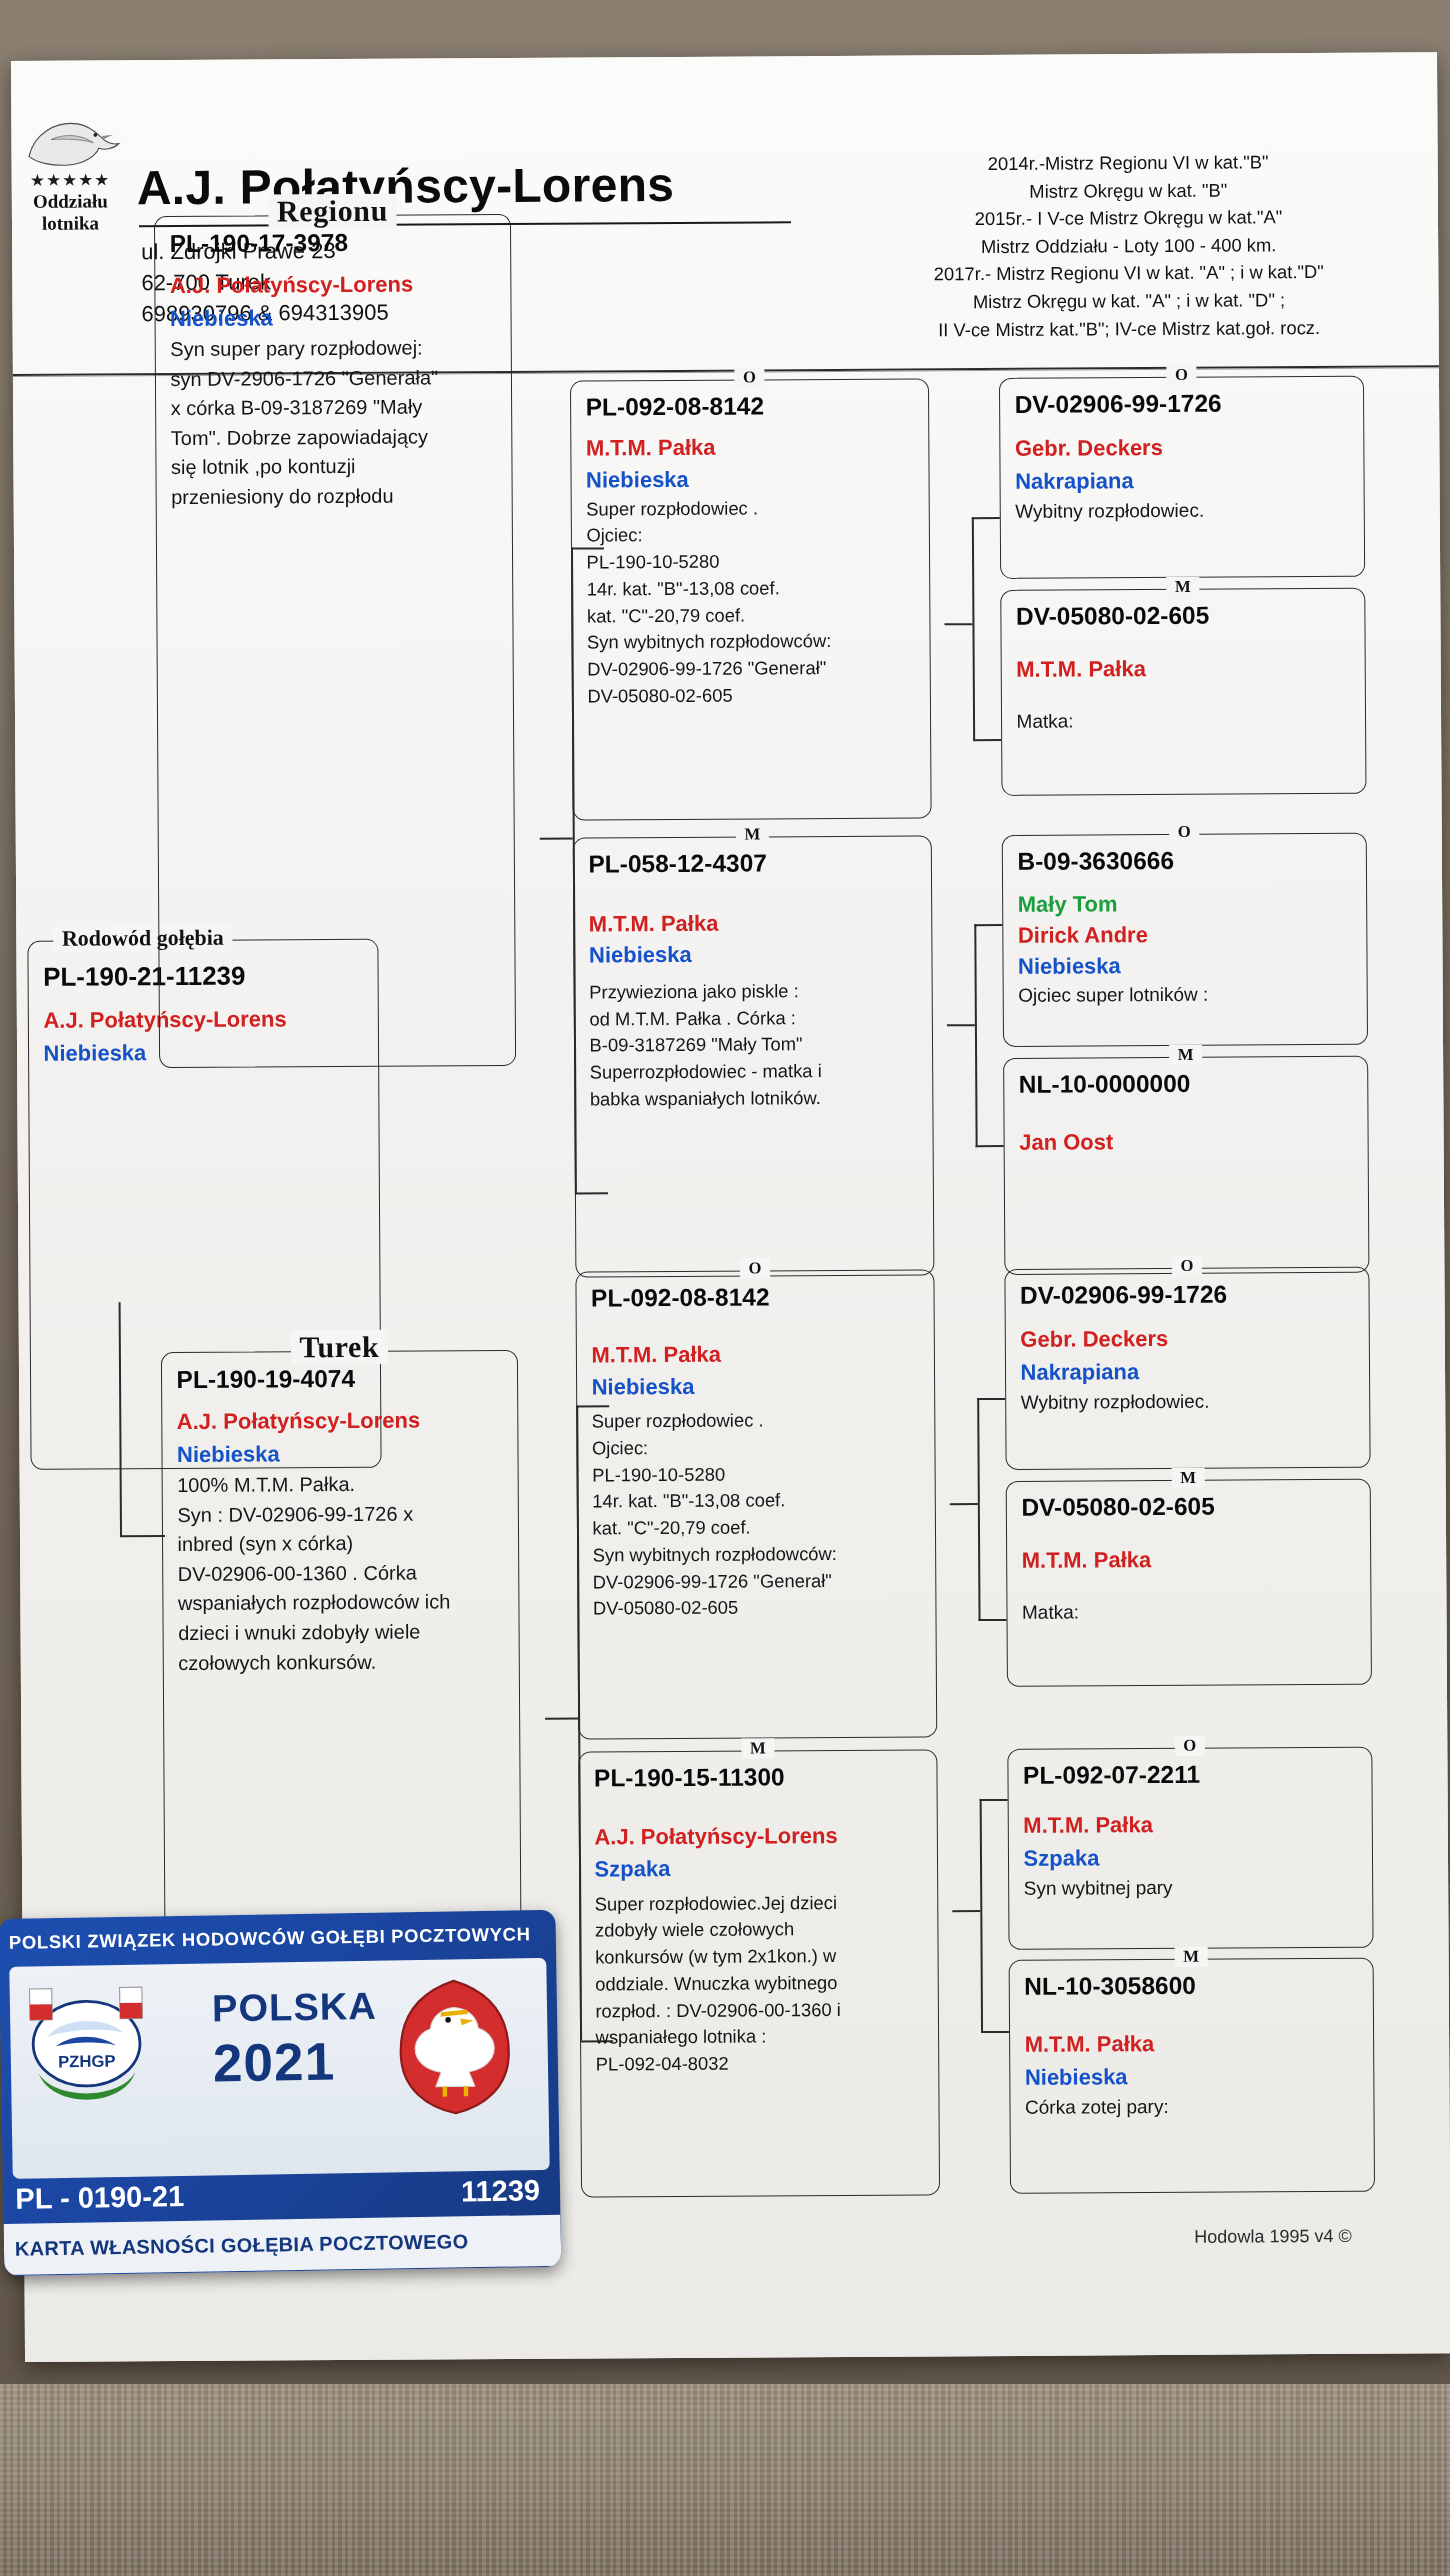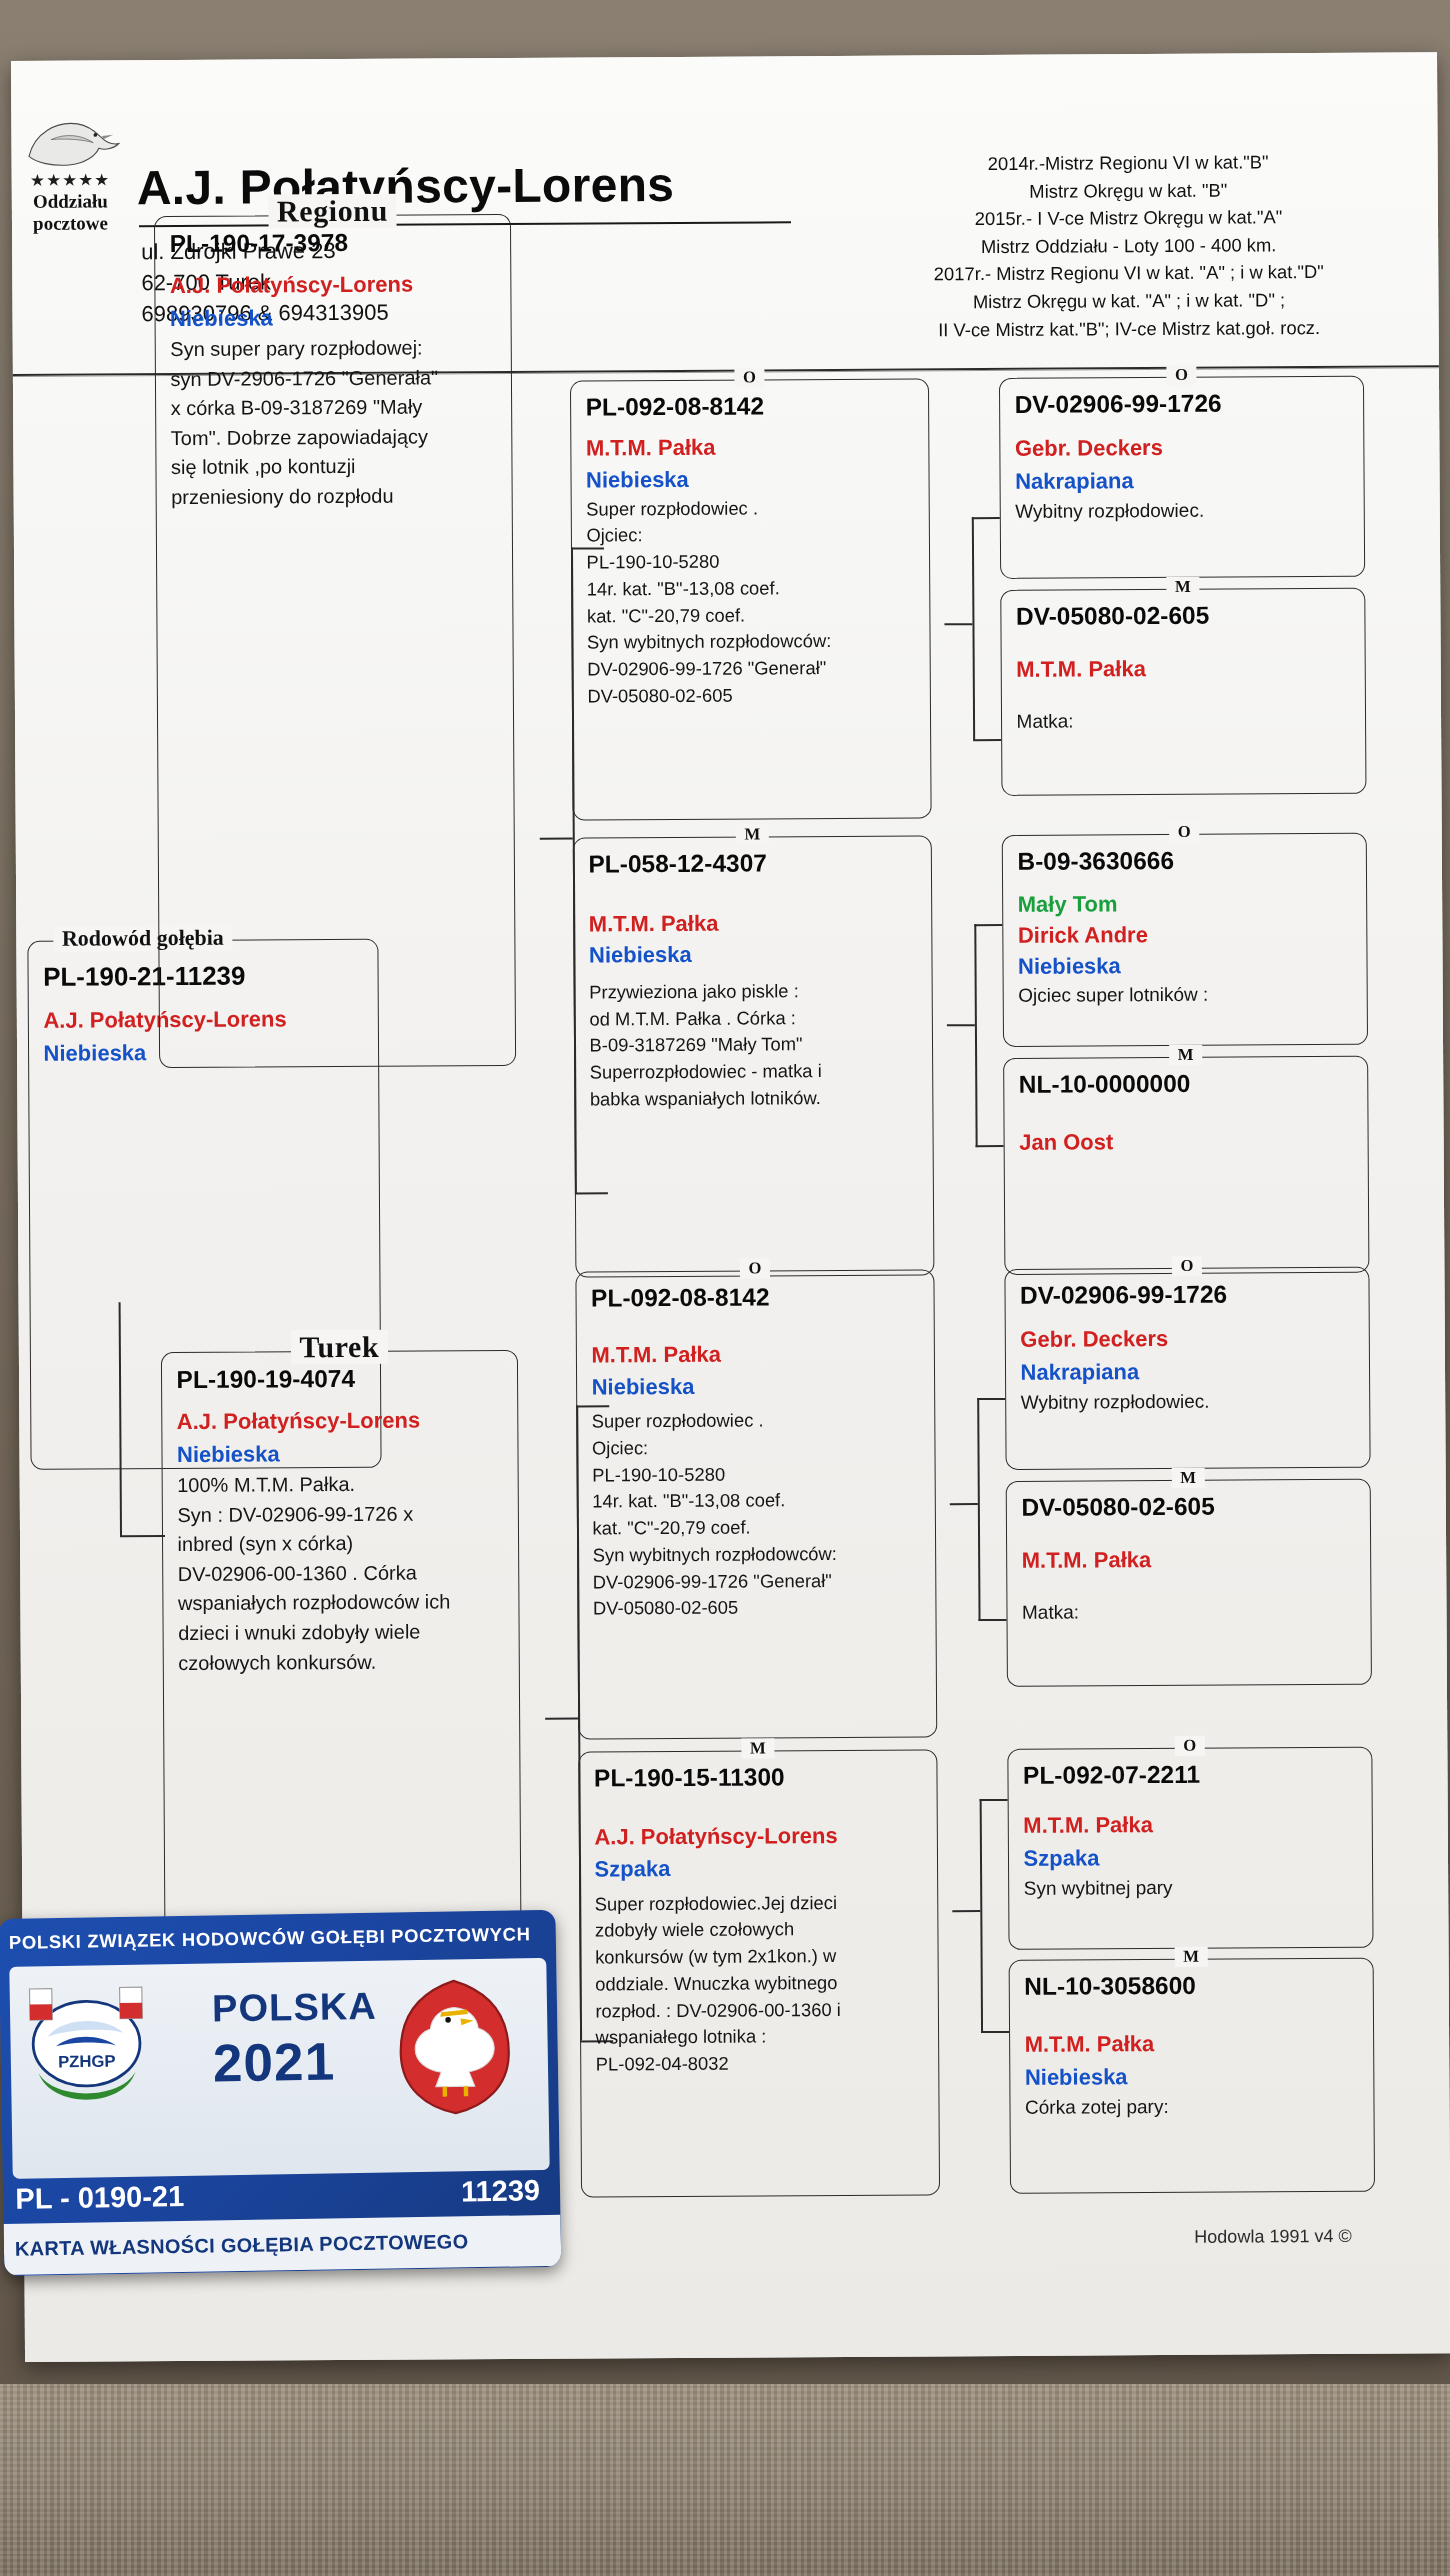--- a/index.html
+++ b/index.html
@@ -224,21 +224,21 @@
 
       <div class="logo-box">
         <svg class="logo-bird" viewBox="0 0 190 110">
           <path d="M20 82 C30 40 70 18 108 24 C128 27 140 38 150 48 C160 58 172 62 182 60 C172 70 156 72 146 68 C140 82 120 96 92 98 C62 100 34 94 20 82 Z" fill="#e9e9e7" stroke="#4a4a4a" stroke-width="2"></path>
           <path d="M60 52 C86 40 116 44 136 58 C118 52 84 50 60 52 Z" fill="#cfcfcc" stroke="#6a6a6a" stroke-width="1.4"></path>
           <circle cx="140" cy="44" r="3.4" fill="#222"></circle>
           <path d="M152 46 L172 44 L154 52 Z" fill="#8b8b86"></path>
         </svg>
         <div class="logo-stars">★★★★★</div>
         <div class="logo-text">Oddziału</div>
-        <div class="logo-text">pocztowe</div>
+        <div class="logo-text">lotnika</div>
       </div>
 
       <div class="brand-title">A.J. Połatyńscy-Lorens</div>
       <div class="brand-underline"></div>
 
       <div class="addr">
         <div>ul. Zdrojki Prawe 23</div>
         <div>62-700 Turek</div>
         <div>698930796  &amp;   694313905</div>
       </div>
@@ -465,21 +465,21 @@
     <div class="pbox" style="left:986px; top:1905px; width:365px; height:234px;">
       <div class="legend center">M</div>
       <div class="ring" style="top:12.3px; font-size:24.5px;">NL-10-3058600</div>
       <div class="body" style="top:67px; font-size:19px; line-height:1.5;">
         <p class="ln red bold" style="font-size:22px;">M.T.M. Pałka</p>
         <p class="ln blue bold" style="font-size:22px;">Niebieska</p>
         <p class="ln black">Córka zotej pary:</p>
       </div>
     </div>
 
-    <div class="footer-note">Hodowla 1991 v4 ©</div>
+    <div class="footer-note">Hodowla 1995 v4 ©</div>
 
     <div class="card">
       <div class="card-top">POLSKI ZWIĄZEK HODOWCÓW GOŁĘBI POCZTOWYCH</div>
       <div class="card-white"></div>
 
       <svg class="card-emblem-l" viewBox="0 0 230 250">
         <ellipse cx="115" cy="108" rx="96" ry="76" fill="#ffffff" stroke="#13367c" stroke-width="5"></ellipse>
         <path d="M45 95 C70 60 150 58 182 90 C160 80 80 80 45 95 Z" fill="#cfe0f5"></path>
         <path d="M60 112 C90 88 140 92 168 112 C142 104 88 104 60 112 Z" fill="#1b46a2"></path>
         <text x="115" y="150" font-size="30" font-weight="bold" fill="#13367c" text-anchor="middle" font-family="Liberation Sans">PZHGP</text>

